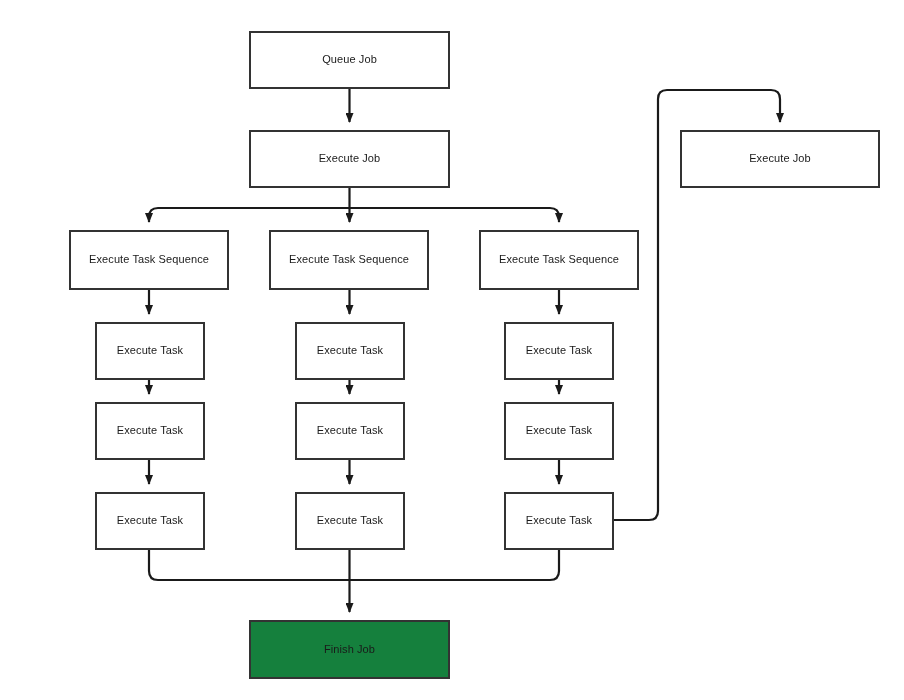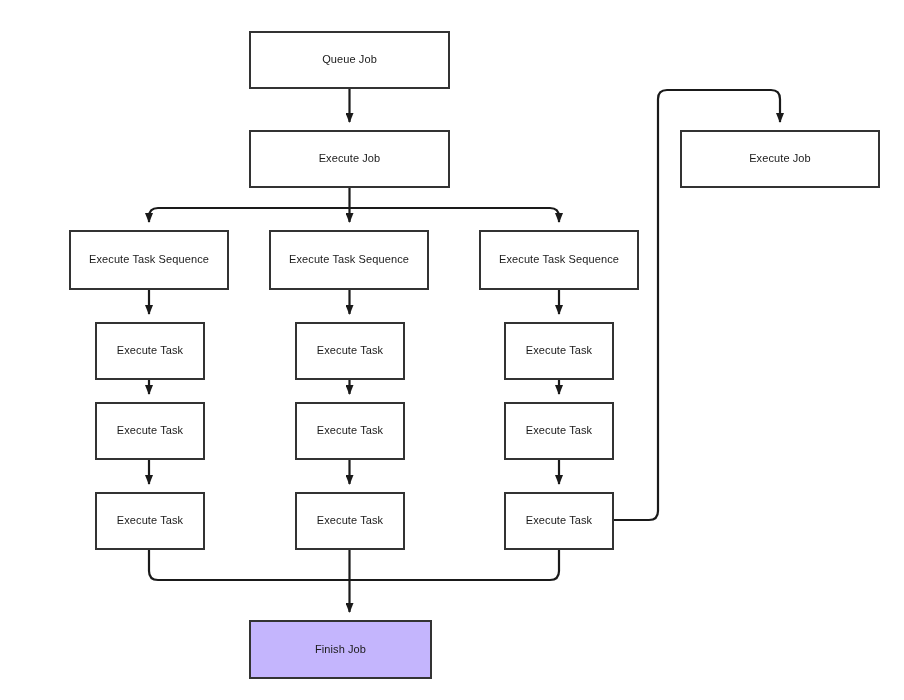--- a/index.html
+++ b/index.html
@@ -126,17 +126,17 @@
   </div>
   <div class="node" style="left: 504px; top: 322px; width: 110px; height: 58px; border-color: rgb(51, 51, 51); background: rgb(255, 255, 255); color: rgb(26, 26, 26);">
     <span class="node-label">Execute Task</span>
   </div>
   <div class="node" style="left: 504px; top: 402px; width: 110px; height: 58px; border-color: rgb(51, 51, 51); background: rgb(255, 255, 255); color: rgb(26, 26, 26);">
     <span class="node-label">Execute Task</span>
   </div>
   <div class="node" style="left: 504px; top: 492px; width: 110px; height: 58px; border-color: rgb(51, 51, 51); background: rgb(255, 255, 255); color: rgb(26, 26, 26);">
     <span class="node-label">Execute Task</span>
   </div>
-  <div class="node" style="left: 249px; top: 620px; width: 183px; height: 59px; border-color: rgb(51, 51, 51); background: #c4b5fd; color: rgb(26, 26, 26);">
+  <div class="node" style="left: 249px; top: 620px; width: 201px; height: 59px; border-color: rgb(51, 51, 51); background: #15803d; color: rgb(26, 26, 26);">
     <span class="node-label">Finish Job</span>
   </div>
 
 </div>
 
 </body></html>

